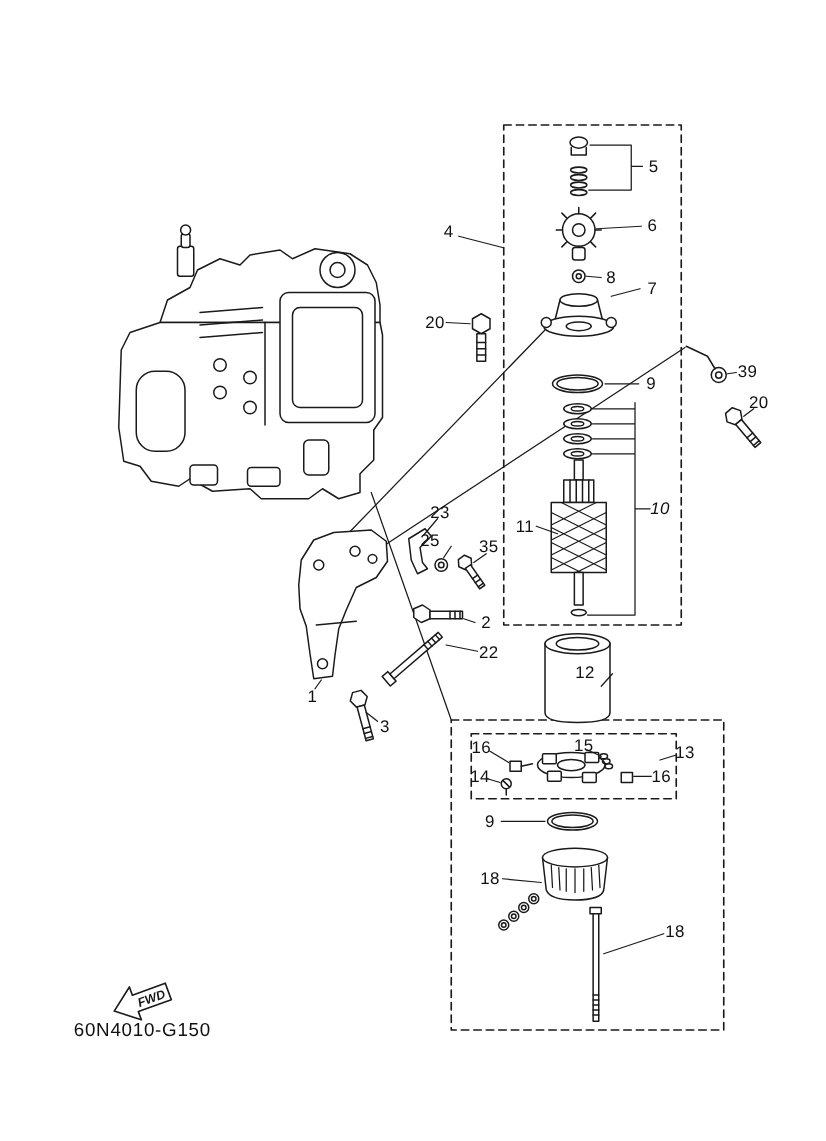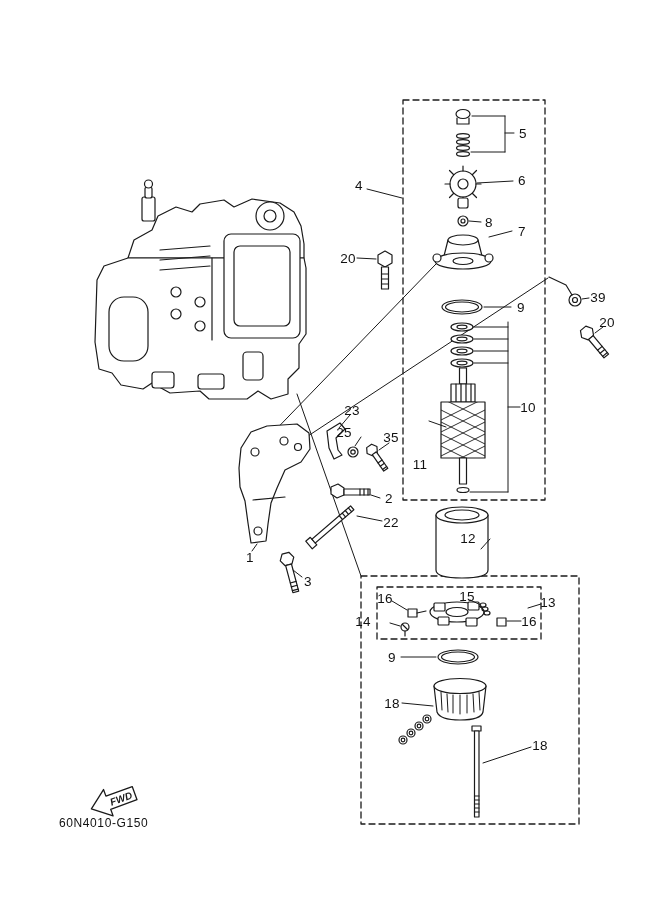--- a/index.html
+++ b/index.html
@@ -1,21 +1,21 @@
 <!DOCTYPE html>
 <html><head>
 <meta charset="utf-8">
 <style>
   html,body{margin:0;padding:0;background:#fff;}
   .canvas{position:relative;width:661px;height:913px;background:#fff;overflow:hidden;
           font-family:"Liberation Sans",sans-serif;color:#111;}
   .canvas svg{position:absolute;left:0;top:0;}
   .callout{position:absolute;transform:translate(-50%,-50%);font-size:13.5px;
            color:#111;letter-spacing:.3px;white-space:nowrap;}
-  .code-label{position:absolute;left:59px;top:816px;font-size:12px;letter-spacing:.6px;}
+  .code-label{position:absolute;left:59px;top:816px;font-size:15px;letter-spacing:.6px;}
   .dash{stroke:#1a1a1a;stroke-width:1.3;fill:none;stroke-dasharray:6 4;}
   .leader{stroke:#1a1a1a;stroke-width:1;fill:none;}
   .thin{stroke:#1a1a1a;stroke-width:1;fill:none;}
 </style>
 </head>
 <body>
 
 <div class="canvas">
 
   <svg width="661" height="913" viewBox="0 0 661 913" stroke="#1a1a1a" fill="none" stroke-width="1.2" stroke-linecap="round" stroke-linejoin="round">
@@ -271,34 +271,34 @@
   <div>
       <div class="callout" style="left: 523px; top: 133px;">5</div>
       <div class="callout" style="left: 522px; top: 180px;">6</div>
       <div class="callout" style="left: 359px; top: 185px;">4</div>
       <div class="callout" style="left: 489px; top: 222px;">8</div>
       <div class="callout" style="left: 522px; top: 231px;">7</div>
       <div class="callout" style="left: 348px; top: 258px;">20</div>
       <div class="callout" style="left: 598px; top: 297px;">39</div>
       <div class="callout" style="left: 521px; top: 307px;">9</div>
       <div class="callout" style="left: 607px; top: 322px;">20</div>
-      <div class="callout" style="left: 528px; top: 407px;">10</div>
+      <div class="callout" style="left: 528px; top: 407px; font-style: italic;">10</div>
       <div class="callout" style="left: 352px; top: 410px;">23</div>
-      <div class="callout" style="left: 420px; top: 421px; margin-top: 43px;">11</div>
+      <div class="callout" style="left: 420px; top: 421px;">11</div>
       <div class="callout" style="left: 344px; top: 432px;">25</div>
       <div class="callout" style="left: 391px; top: 437px;">35</div>
       <div class="callout" style="left: 389px; top: 498px;">2</div>
       <div class="callout" style="left: 391px; top: 522px;">22</div>
       <div class="callout" style="left: 468px; top: 538px;">12</div>
       <div class="callout" style="left: 250px; top: 557px;">1</div>
       <div class="callout" style="left: 308px; top: 581px;">3</div>
       <div class="callout" style="left: 385px; top: 598px;">16</div>
       <div class="callout" style="left: 467px; top: 596px;">15</div>
       <div class="callout" style="left: 548px; top: 602px;">13</div>
-      <div class="callout" style="left: 363px; top: 621px;">14</div>
+      <div class="callout" style="left: 384px; top: 621px;">14</div>
       <div class="callout" style="left: 529px; top: 621px;">16</div>
       <div class="callout" style="left: 392px; top: 657px;">9</div>
       <div class="callout" style="left: 392px; top: 703px;">18</div>
       <div class="callout" style="left: 540px; top: 745px;">18</div>
     </div>
 
   <div class="code-label">60N4010-G150</div>
 </div>
 
 </body></html>

